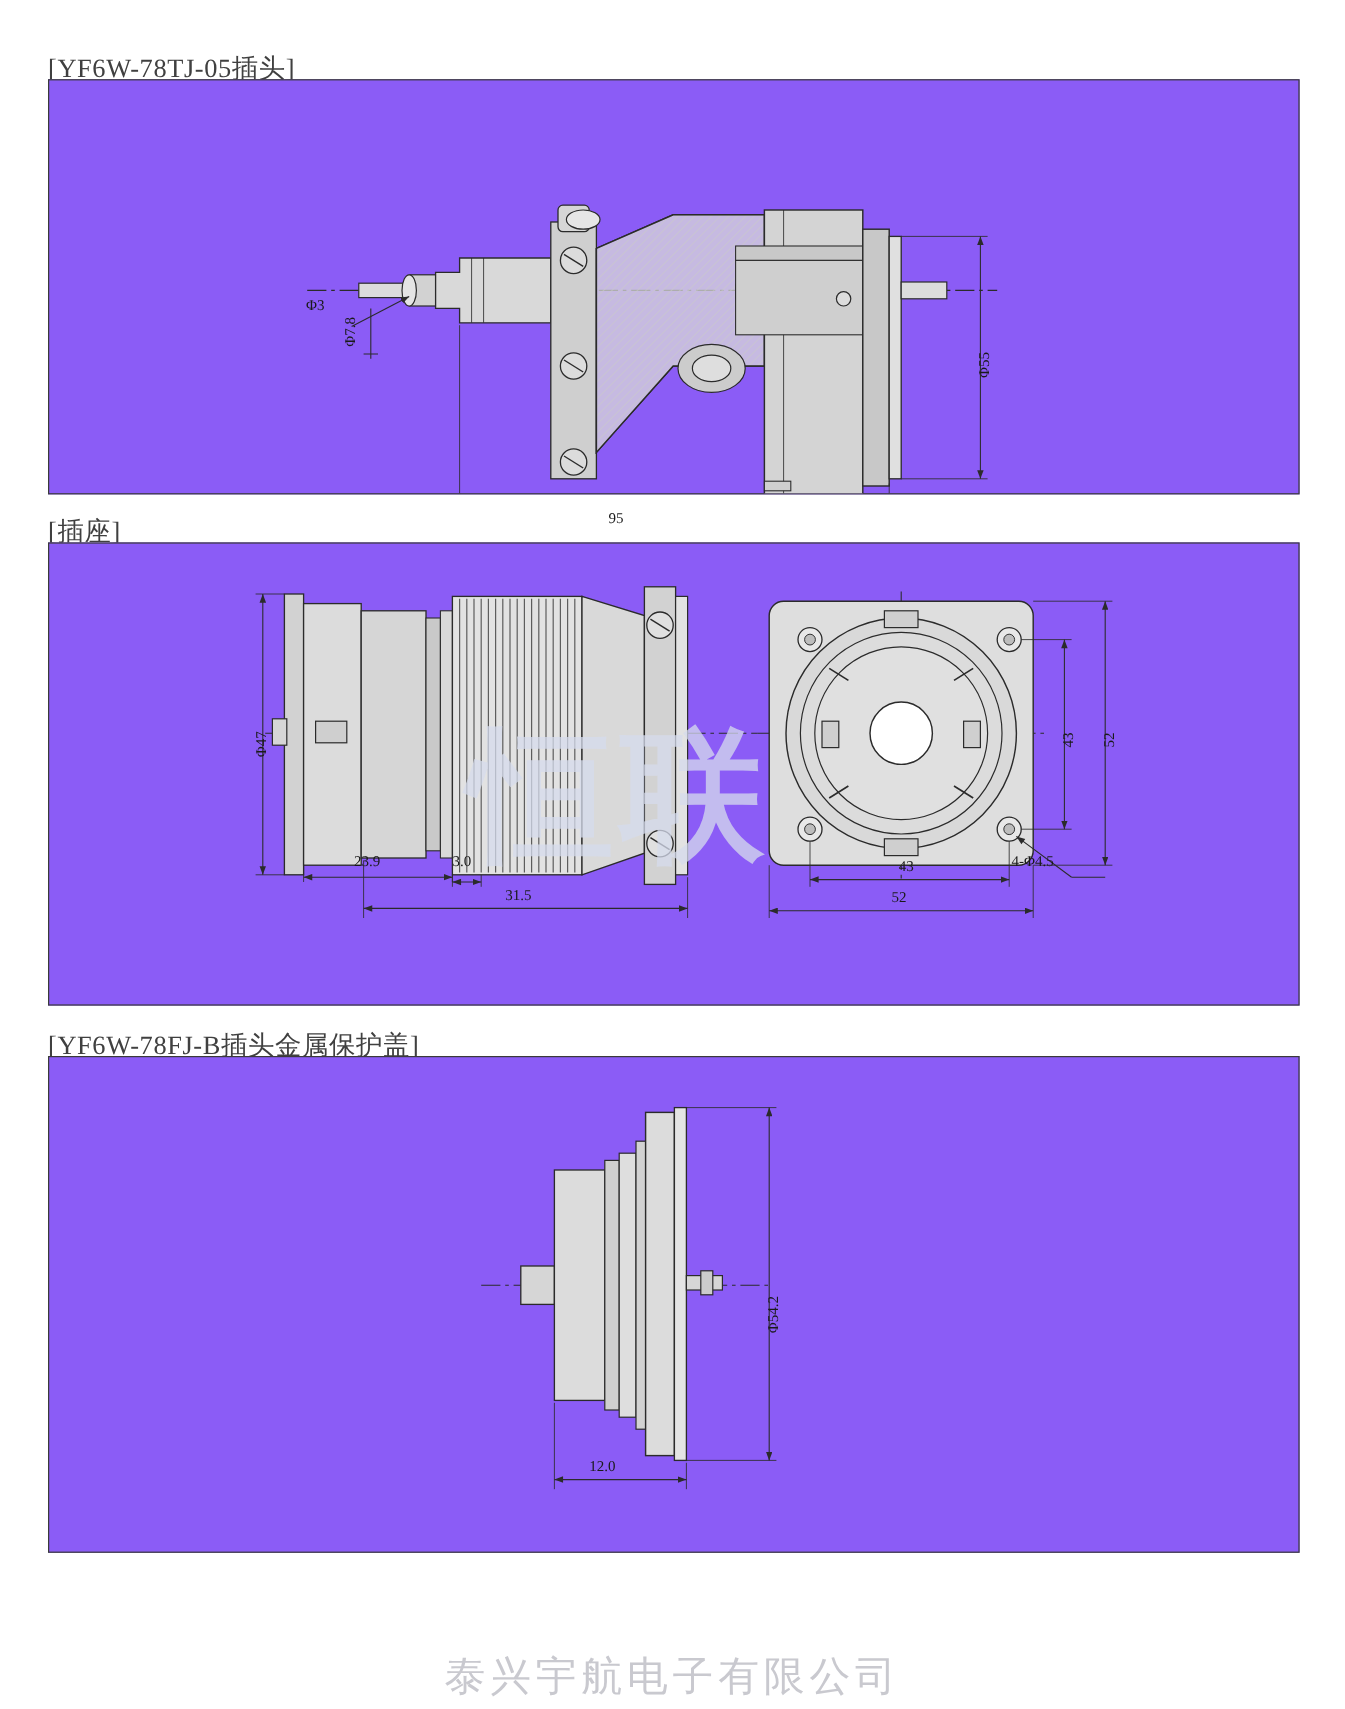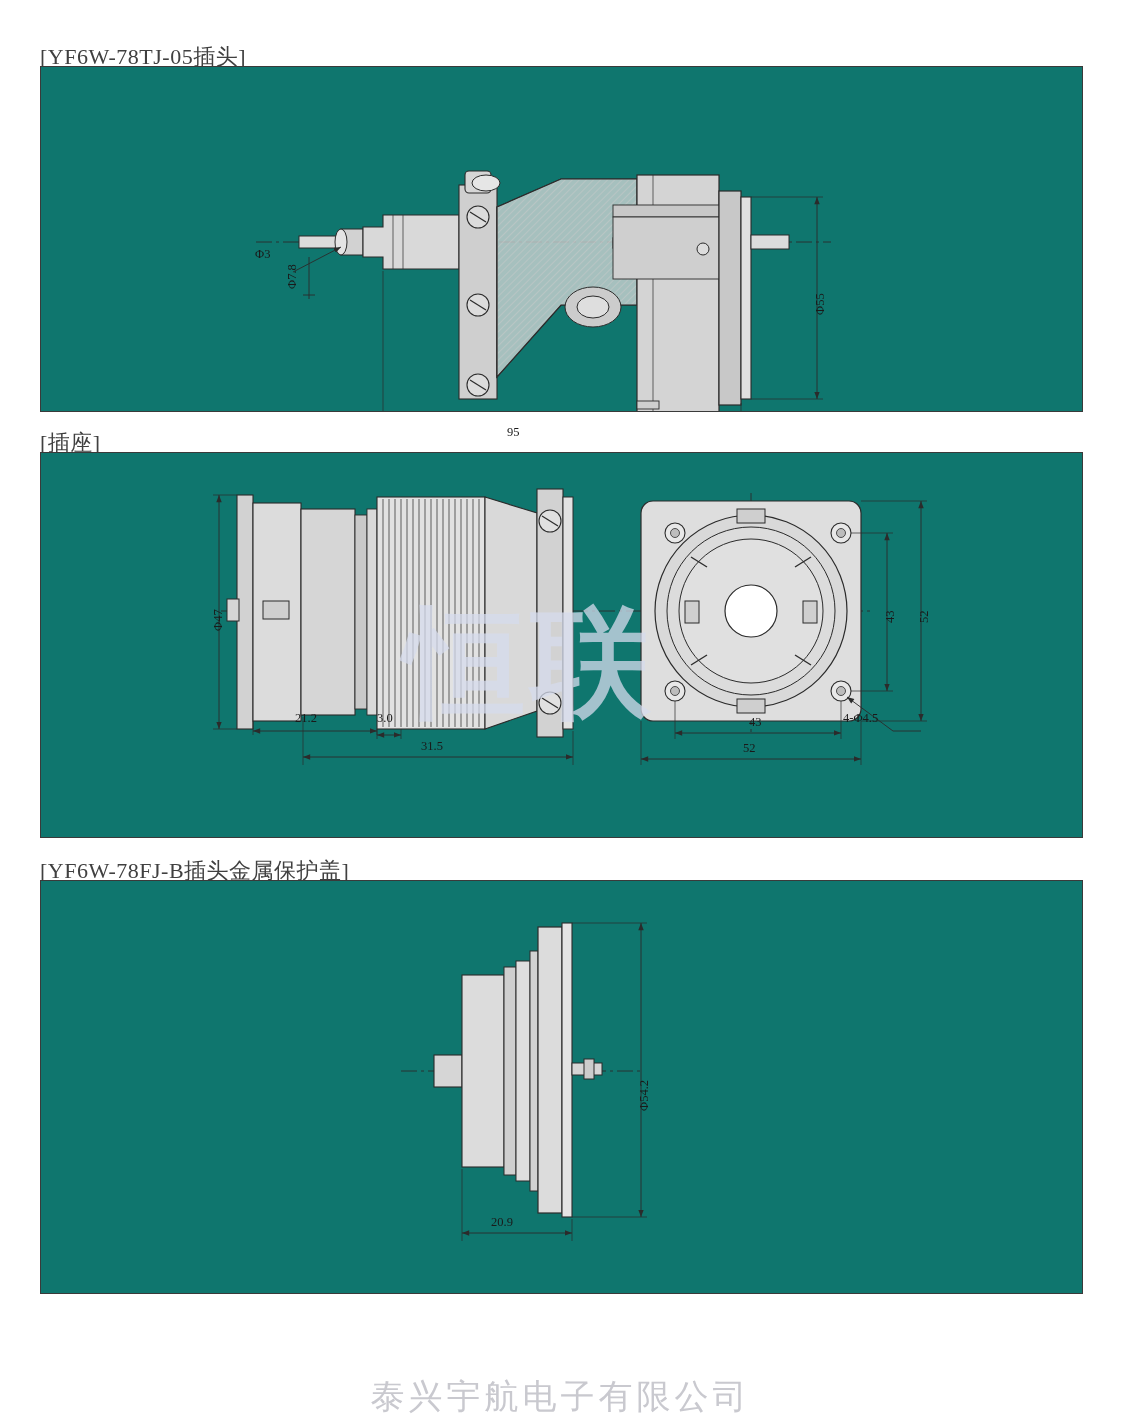--- a/index.html
+++ b/index.html
@@ -3,29 +3,29 @@
 <meta charset="utf-8">
 <style>
   html,body{margin:0;padding:0;background:#ffffff;}
   body{width:1121px;height:1424px;position:relative;font-family:"Liberation Serif",serif;color:#1a1a1a;overflow:hidden;}
   .page{position:absolute;inset:0;}
 
   .top-cut{position:absolute;left:38px;top:0px;width:1045px;height:14px;overflow:hidden;color:#2a2a2a;font-size:15px;letter-spacing:2px;white-space:nowrap;}
 
   .sec-title{position:absolute;font-size:22px;color:#404040;letter-spacing:0.5px;white-space:nowrap;}
 
-  .frame{position:absolute;border:1px solid #3a3a3a;background:#0f766e;}
+  .frame{position:absolute;border:1px solid #3a3a3a;background:#8b5cf6;}
 
   .fig{position:absolute;inset:0;}
 
   .lbl{position:absolute;font-size:12.5px;color:#1a1a1a;white-space:nowrap;font-family:"Liberation Serif",serif;}
 
   .footer{position:absolute;left:0;right:0;bottom:4px;text-align:center;font-size:34px;color:#c9c9cf;letter-spacing:4px;font-family:"DejaVu Sans",sans-serif;}
 
-  .wm{position:absolute;font-size:120px;color:#d6dced;opacity:.75;font-family:"DejaVu Sans",sans-serif;font-weight:700;letter-spacing:6px;pointer-events:none;padding-left:14px;}
+  .wm{position:absolute;font-size:120px;color:#d6dced;opacity:.75;font-family:"DejaVu Sans",sans-serif;font-weight:700;letter-spacing:6px;pointer-events:none;}
 
   svg{display:block;}
 </style>
 </head>
 <body>
 
 <div class="page">
 
 
   <div class="sec-title" style="left:40px;top:42px;">[YF6W-78TJ-05插头]</div>
@@ -215,21 +215,21 @@
 
       <line x1="600" y1="268" x2="600" y2="312" stroke="#2b2b2b" stroke-width="0.7"></line>
       <line x1="820" y1="268" x2="820" y2="312" stroke="#2b2b2b" stroke-width="0.7"></line>
       <line x1="600" y1="306" x2="820" y2="306" stroke="#2b2b2b" stroke-width="0.9" marker-start="url(#ar2S)" marker-end="url(#ar2)"></line>
 
       <line x1="806" y1="244" x2="852" y2="278" stroke="#2b2b2b" stroke-width="0.9" marker-start="url(#ar2S)"></line>
       <line x1="852" y1="278" x2="880" y2="278" stroke="#2b2b2b" stroke-width="0.9"></line>
     </svg>
 
     <div class="lbl" style="left:170px;top:178px;transform:rotate(-90deg);transform-origin:0 0;">Φ47</div>
-    <div class="lbl" style="left:254px;top:258px;">21.2</div>
+    <div class="lbl" style="left:254px;top:258px;">23.9</div>
     <div class="lbl" style="left:336px;top:258px;">3.0</div>
     <div class="lbl" style="left:380px;top:286px;">31.5</div>
     <div class="lbl" style="left:842px;top:170px;transform:rotate(-90deg);transform-origin:0 0;">43</div>
     <div class="lbl" style="left:876px;top:170px;transform:rotate(-90deg);transform-origin:0 0;">52</div>
     <div class="lbl" style="left:708px;top:262px;">43</div>
     <div class="lbl" style="left:702px;top:288px;">52</div>
     <div class="lbl" style="left:802px;top:258px;">4-Φ4.5</div>
 
     <div class="wm" style="left:350px;top:130px;">恒联</div>
   </div>
@@ -265,18 +265,18 @@
       <line x1="531" y1="42" x2="606" y2="42" stroke="#2b2b2b" stroke-width="0.7"></line>
       <line x1="531" y1="336" x2="606" y2="336" stroke="#2b2b2b" stroke-width="0.7"></line>
       <line x1="600" y1="42" x2="600" y2="336" stroke="#2b2b2b" stroke-width="0.9" marker-start="url(#ar3S)" marker-end="url(#ar3)"></line>
 
       <line x1="421" y1="288" x2="421" y2="360" stroke="#2b2b2b" stroke-width="0.7"></line>
       <line x1="531" y1="338" x2="531" y2="360" stroke="#2b2b2b" stroke-width="0.7"></line>
       <line x1="421" y1="352" x2="531" y2="352" stroke="#2b2b2b" stroke-width="0.9" marker-start="url(#ar3S)" marker-end="url(#ar3)"></line>
     </svg>
 
     <div class="lbl" style="left:596px;top:230px;transform:rotate(-90deg);transform-origin:0 0;">Φ54.2</div>
-    <div class="lbl" style="left:450px;top:334px;">20.9</div>
+    <div class="lbl" style="left:450px;top:334px;">12.0</div>
   </div>
 
   <div class="footer">泰兴宇航电子有限公司</div>
 
 </div>
 
 </body></html>

